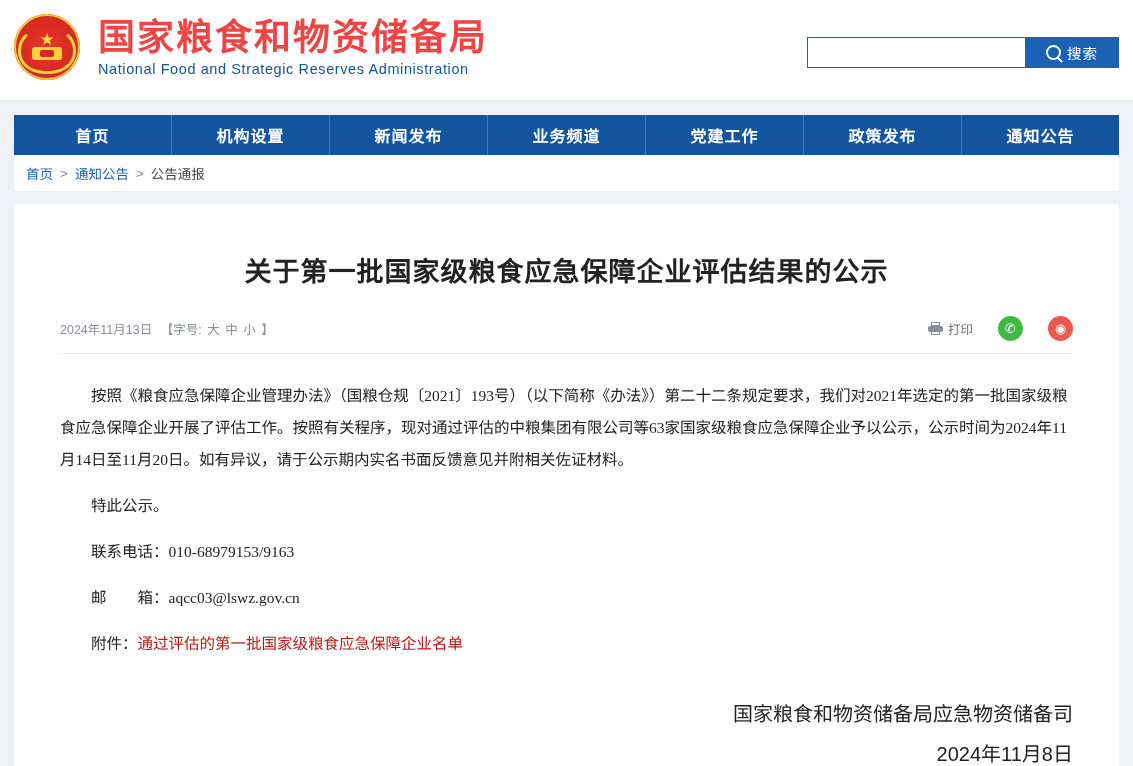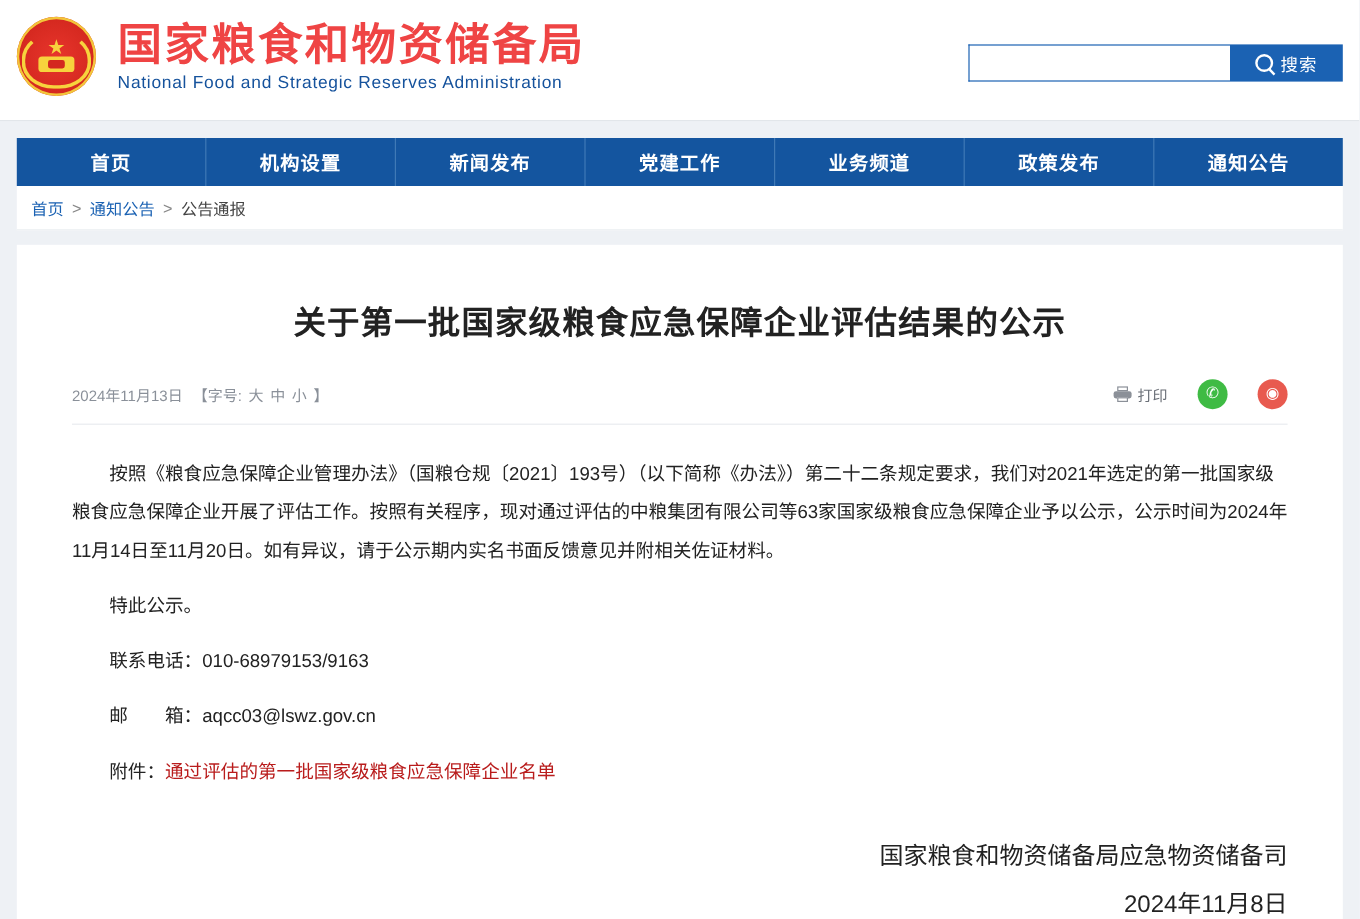--- a/index.html
+++ b/index.html
@@ -203,21 +203,20 @@
     box-sizing: border-box;
   }
   .art-title {
     text-align: center;
     font-size: 27px;
     font-weight: bold;
     color: #222;
     letter-spacing: 1px;
     margin: 20px 0 24px 0;
     line-height: 1.4;
-    font-family: Liberation Mono, monospace;
   }
   .meta-row {
     display: flex;
     align-items: center;
     justify-content: space-between;
     border-bottom: 1px solid #e9ecef;
     padding-bottom: 12px;
   }
   .meta-left {
     font-size: 12.5px;
@@ -283,21 +282,21 @@
   }
   .share-wechat { background: #3fbb44; }
   .share-weibo { background: #e85a4f; }
 
   .content {
     margin-top: 26px;
     font-size: 15.5px;
     color: #222;
     line-height: 2.07;
   }
-  .content p { margin: 0 0 14px 0; }
+  .content p { margin: 0 0 14px 0; font-family: Liberation Serif, serif; }
   .content p.indent { text-indent: 2em; }
   .content .link {
     color: #b91c1c;
     text-decoration: none;
     cursor: pointer;
   }
   .signature {
     margin-top: 34px;
     text-align: right;
     font-size: 20px;
@@ -329,22 +328,22 @@
         <span class="mag"></span>
         <span>搜索</span>
       </button>
     </div>
   </div>
 
   <div class="navbar">
     <div class="nav-item">首页</div>
     <div class="nav-item">机构设置</div>
     <div class="nav-item">新闻发布</div>
+    <div class="nav-item">业务频道</div>
     <div class="nav-item">党建工作</div>
-    <div class="nav-item">业务频道</div>
     <div class="nav-item">政策发布</div>
     <div class="nav-item">通知公告</div>
   </div>
 
   <div class="breadcrumb">
     <a>首页</a>
     <span class="sep">&gt;</span>
     <a>通知公告</a>
     <span class="sep">&gt;</span>
     <span class="cur">公告通报</span>

